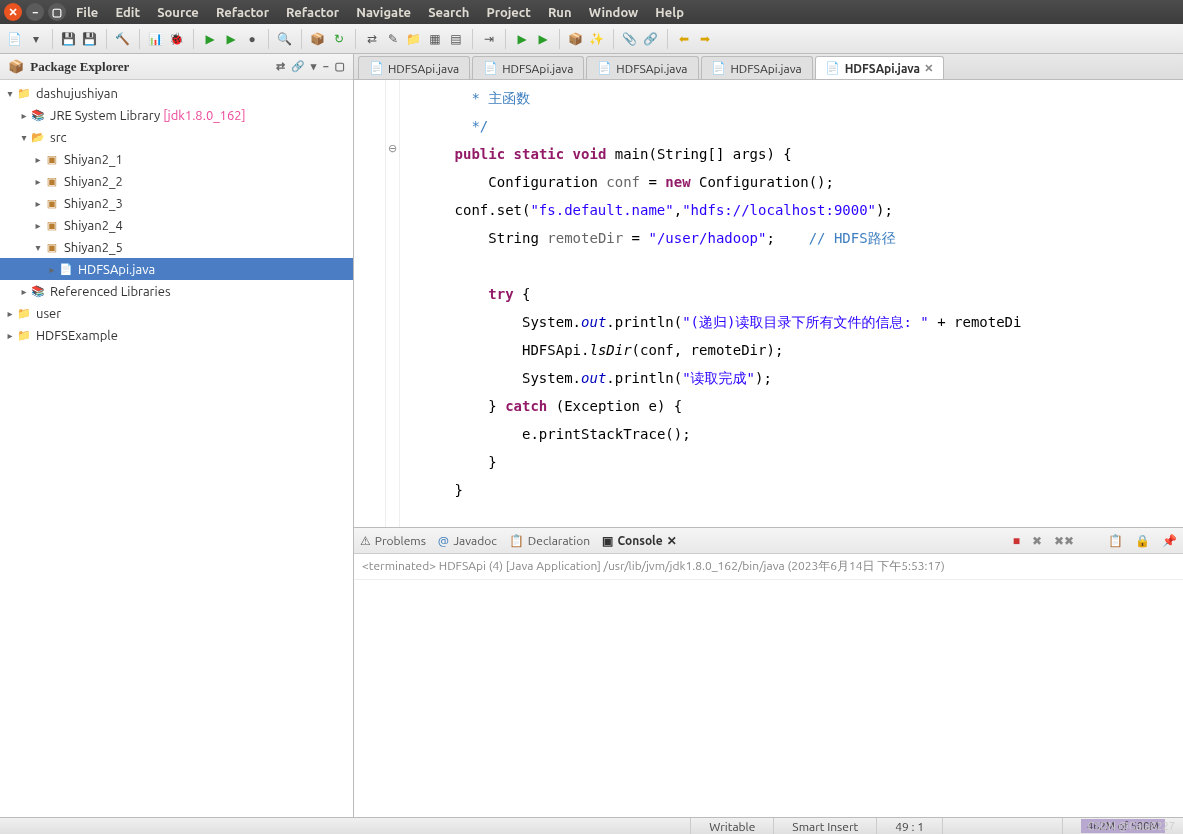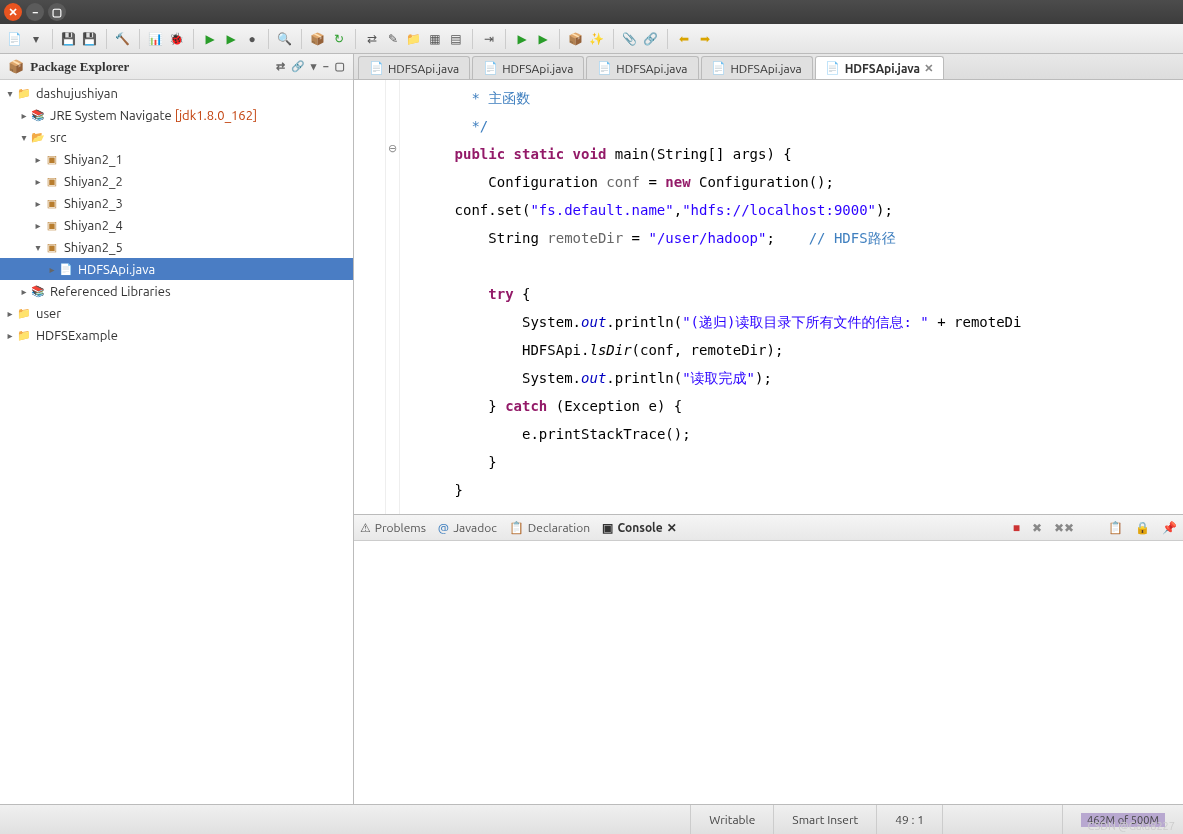--- a/index.html
+++ b/index.html
@@ -16,21 +16,21 @@
 .workspace { display: flex; flex: 1; overflow: hidden; }
 .sidebar { width: 354px; background: #fff; border-right: 1px solid #bbb; display: flex; flex-direction: column; }
 .view-header { background: linear-gradient(#f5f5f5, #e8e8e8); border-bottom: 1px solid #ccc; height: 26px; display: flex; align-items: center; padding: 0 8px; font-weight: bold; color: #333; }
 .view-header .ve-title { flex: 1; font-family: Liberation Serif, serif; }
 .view-header .ve-icons { display: flex; gap: 6px; color: #666; font-size: 11px; }
 .tree { flex: 1; overflow: auto; font-size: 13px; color: #333; padding: 2px 0; }
 .tree-node { display: flex; align-items: center; height: 22px; padding-left: 0; cursor: default; }
 .tree-node .expander { width: 12px; display: inline-block; text-align: center; color: #666; font-size: 10px; }
 .tree-node .node-icon { width: 16px; height: 16px; margin-right: 4px; display: inline-flex; align-items: center; justify-content: center; font-size: 11px; }
 .tree-node.selected { background: #4a7dc4; color: #fff; }
-.tree-node .lib { color: #c2410c; }
+.tree-node .lib { color: #ec4899; }
 .pad0 { padding-left: 4px; } .pad1 { padding-left: 18px; } .pad2 { padding-left: 32px; } .pad3 { padding-left: 46px; }
 .editor-area { flex: 1; display: flex; flex-direction: column; overflow: hidden; }
 .editor-tabs { background: linear-gradient(#e8e8e8, #ddd); height: 26px; display: flex; align-items: flex-end; border-bottom: 1px solid #bbb; padding-left: 4px; gap: 2px; }
 .editor-tab { background: #e0e0e0; border: 1px solid #bbb; border-bottom: none; padding: 4px 10px; border-radius: 3px 3px 0 0; display: flex; align-items: center; gap: 4px; color: #333; font-size: 12px; }
 .editor-tab.active { background: #fff; font-weight: bold; }
 .editor-tab .close-x { color: #888; font-size: 11px; }
 .code-area { flex: 1; background: #fff; display: flex; overflow: hidden; }
 .gutter { width: 32px; background: #fff; border-right: 1px solid #eee; }
 .folding { width: 14px; background: #fff; border-right: 1px solid #eee; position: relative; }
 .fold-mark { position: absolute; left: 2px; color: #8a8a8a; font-size: 11px; }
@@ -40,34 +40,47 @@
 .c-var { color: #666; }
 .c-str { color: #2a00ff; }
 .c-static { color: #0000c0; font-style: italic; }
 .bottom-panel { height: 290px; border-top: 1px solid #bbb; background: #fff; display: flex; flex-direction: column; }
 .bottom-tabs { background: linear-gradient(#f5f5f5, #e8e8e8); height: 26px; display: flex; align-items: center; padding: 0 6px; border-bottom: 1px solid #ccc; gap: 12px; font-size: 12px; color: #555; }
 .bottom-tabs .btab { display: flex; align-items: center; gap: 4px; }
 .bottom-tabs .btab.active { font-weight: bold; color: #333; }
 .bottom-tabs .spacer { flex: 1; }
 .console-header { padding: 4px 8px; color: #888; font-size: 12px; border-bottom: 1px solid #eee; }
 .console-output { flex: 1; font-family: "DejaVu Sans Mono", monospace; font-size: 16px; line-height: 28px; white-space: pre; padding: 8px; color: #000; }
-.statusbar { height: 30px; background: linear-gradient(#f0f0f0, #e0e0e0); border-top: 1px solid #bbb; display: flex; align-items: center; font-size: 12px; color: #444; }
+.statusbar { height: 17px; background: linear-gradient(#f0f0f0, #e0e0e0); border-top: 1px solid #bbb; display: flex; align-items: center; font-size: 12px; color: #444; }
 .statusbar .sb-cell { padding: 0 18px; border-left: 1px solid #ccc; height: 100%; display: flex; align-items: center; }
 .statusbar .sb-spacer { flex: 1; }
 .heap { background: #b8a8d0; padding: 1px 6px; font-size: 11px; }
 .watermark { position: absolute; right: 8px; bottom: 2px; color: #ccc; font-size: 11px; }
 </style>
 </head>
 <body>
 
 <div class="titlebar">
   <div class="win-btns">
     <div class="win-btn win-close">✕</div>
     <div class="win-btn win-min">−</div>
     <div class="win-btn win-max">▢</div>
+  </div>
+  <div class="menubar">
+    <span>File</span>
+    <span>Edit</span>
+    <span>Source</span>
+    <span>Refactor</span>
+    <span>Refactor</span>
+    <span>Navigate</span>
+    <span>Search</span>
+    <span>Project</span>
+    <span>Run</span>
+    <span>Window</span>
+    <span>Help</span>
   </div>
 </div>
 
 <div class="toolbar">
   <span class="tb-icon">📄</span>
   <span class="tb-icon">▾</span>
   <span class="sep"></span>
   <span class="tb-icon">💾</span>
   <span class="tb-icon">💾</span>
   <span class="sep"></span>
@@ -119,21 +132,21 @@
         <span>−</span>
         <span>▢</span>
       </span>
     </div>
     <div class="tree">
       <div class="tree-node pad0">
           <span class="expander">▾</span>
           <span class="node-icon">📁</span>
           <span>dashujushiyan</span>
         </div>
-      <div class="tree-node pad1"><span class="expander">▸</span><span class="node-icon">📚</span><span>JRE System Navigate</span>&nbsp;<span class="lib">[jdk1.8.0_162]</span></div>
+      <div class="tree-node pad1"><span class="expander">▸</span><span class="node-icon">📚</span><span>JRE System Library</span>&nbsp;<span class="lib">[jdk1.8.0_162]</span></div>
       <div class="tree-node pad1">
           <span class="expander">▾</span>
           <span class="node-icon">📂</span>
           <span>src</span>
         </div>
       <div class="tree-node pad2">
           <span class="expander">▸</span>
           <span class="node-icon" style="color:#b87d2e">▣</span>
           <span>Shiyan2_1</span>
         </div>
@@ -248,20 +261,21 @@
           </span>
         <span class="spacer"></span>
         <span style="color:#c33">■</span>
         <span style="color:#888">✖</span>
         <span style="color:#888">✖✖</span>
         <span style="width:10px"></span>
         <span>📋</span>
         <span>🔒</span>
         <span>📌</span>
       </div>
+      <div class="console-header">&lt;terminated&gt; HDFSApi (4) [Java Application] /usr/lib/jvm/jdk1.8.0_162/bin/java (2023年6月14日 下午5:53:17)</div>
     </div>
   </div>
 </div>
 
 <div class="statusbar">
   <span class="sb-spacer"></span>
   <span class="sb-cell">Writable</span>
   <span class="sb-cell">Smart Insert</span>
   <span class="sb-cell">49 : 1</span>
   <span class="sb-cell" style="width:120px"></span>

